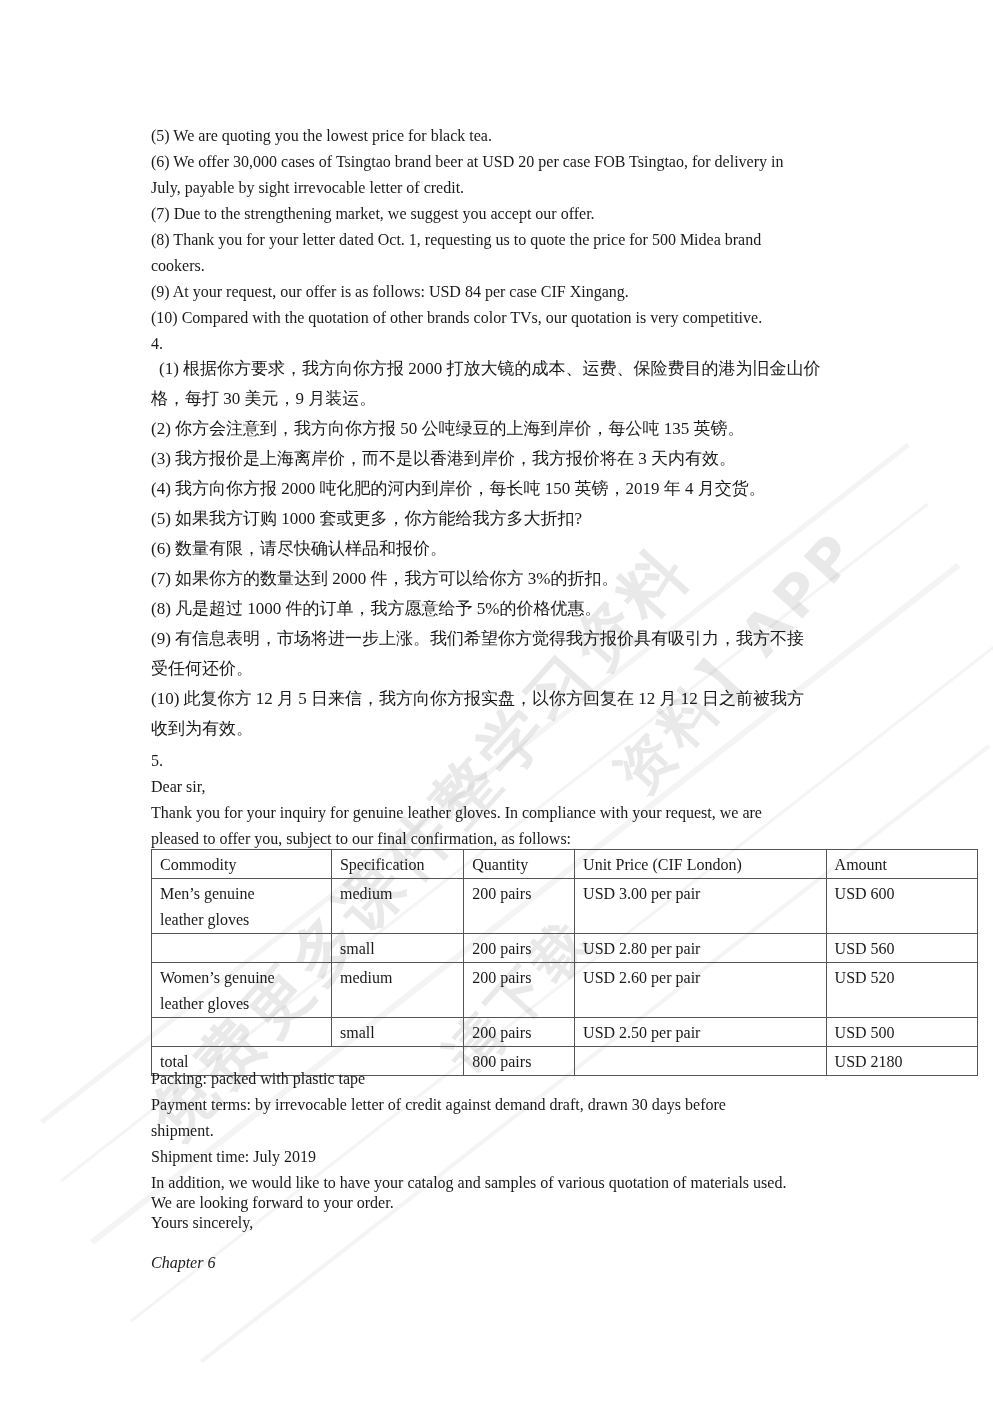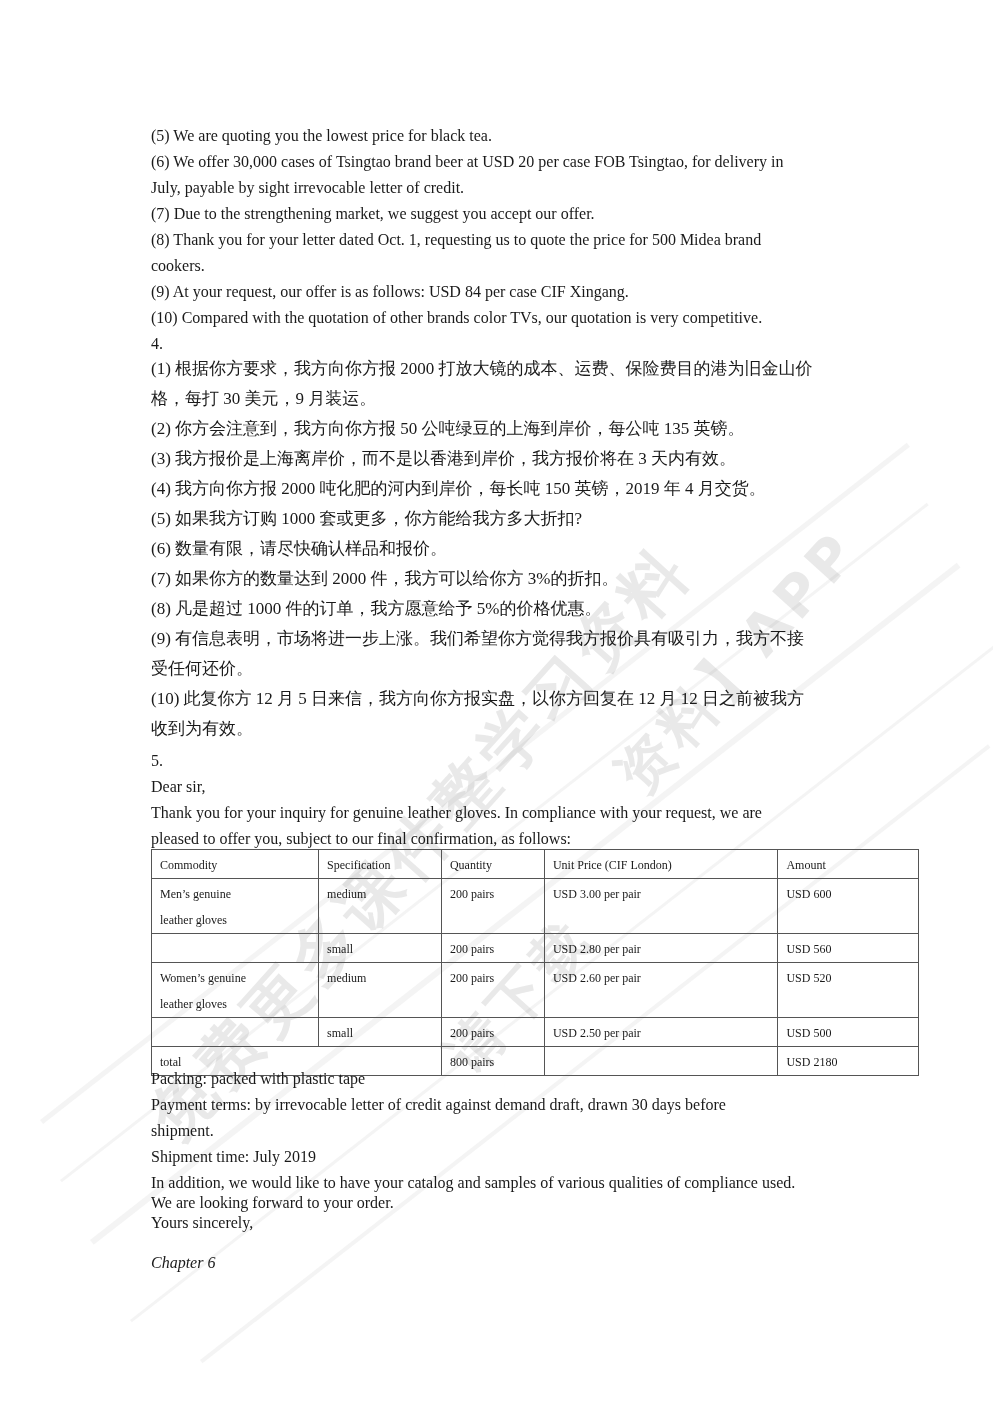--- a/index.html
+++ b/index.html
@@ -19,22 +19,22 @@
       font-family: "DejaVu Sans", sans-serif; font-weight: bold;
       font-size: 64px; white-space: nowrap; transform: rotate(-48deg);
       transform-origin: left top; letter-spacing: 6px;
     }
     .line {
       position: absolute; left: 151px; font-size: 16px; line-height: 20px;
       white-space: nowrap;
     }
     .cn { font-size: 17px; }
     table.offer {
-      position: absolute; left: 151px; top: 849px; width: 768px;
-      border-collapse: collapse; font-size: 12px;
+      position: absolute; left: 151px; top: 849px; width: 827px;
+      border-collapse: collapse; font-size: 16px;
     }
     table.offer td {
       border: 1px solid #555; padding: 2px 8px 0 8px; vertical-align: top;
       line-height: 26px;
     }
     .c1 { width: 134px; } .c2 { width: 94px; } .c3 { width: 76px; }
     .c4 { width: 194px; } .c5 { width: 110px; }
   </style>
 </head>
 <body>
@@ -55,21 +55,21 @@
   <div class="line" style="top:126px;">(5) We are quoting you the lowest price for black tea.</div>
   <div class="line" style="top:152px;">(6) We offer 30,000 cases of Tsingtao brand beer at USD 20 per case FOB Tsingtao, for delivery in</div>
   <div class="line" style="top:178px;">July, payable by sight irrevocable letter of credit.</div>
   <div class="line" style="top:204px;">(7) Due to the strengthening market, we suggest you accept our offer.</div>
   <div class="line" style="top:230px;">(8) Thank you for your letter dated Oct. 1, requesting us to quote the price for 500 Midea brand</div>
   <div class="line" style="top:256px;">cookers.</div>
   <div class="line" style="top:282px;">(9) At your request, our offer is as follows: USD 84 per case CIF Xingang.</div>
   <div class="line" style="top:308px;">(10) Compared with the quotation of other brands color TVs, our quotation is very competitive.</div>
   <div class="line" style="top:334px;">4.</div>
 
-  <div class="line cn" style="top:359px;">(1) 根据你方要求，我方向你方报 2000 打放大镜的成本、运费、保险费目的港为旧金山价</div>
+  <div class="line cn" style="top:359px;margin-left:8px;">(1) 根据你方要求，我方向你方报 2000 打放大镜的成本、运费、保险费目的港为旧金山价</div>
   <div class="line cn" style="top:389px;">格，每打 30 美元，9 月装运。</div>
   <div class="line cn" style="top:419px;">(2) 你方会注意到，我方向你方报 50 公吨绿豆的上海到岸价，每公吨 135 英镑。</div>
   <div class="line cn" style="top:449px;">(3) 我方报价是上海离岸价，而不是以香港到岸价，我方报价将在 3 天内有效。</div>
   <div class="line cn" style="top:479px;">(4) 我方向你方报 2000 吨化肥的河内到岸价，每长吨 150 英镑，2019 年 4 月交货。</div>
   <div class="line cn" style="top:509px;">(5) 如果我方订购 1000 套或更多，你方能给我方多大折扣?</div>
   <div class="line cn" style="top:539px;text-align:right;">(6) 数量有限，请尽快确认样品和报价。</div>
   <div class="line cn" style="top:569px;">(7) 如果你方的数量达到 2000 件，我方可以给你方 3%的折扣。</div>
   <div class="line cn" style="top:599px;">(8) 凡是超过 1000 件的订单，我方愿意给予 5%的价格优惠。</div>
   <div class="line cn" style="top:629px;">(9) 有信息表明，市场将进一步上涨。我们希望你方觉得我方报价具有吸引力，我方不接</div>
   <div class="line cn" style="top:659px;">受任何还价。</div>
@@ -130,18 +130,18 @@
       <td></td>
       <td>USD 2180</td>
     </tr>
   </tbody>
     </table>
 
   <div class="line" style="top:1069px;">Packing: packed with plastic tape</div>
   <div class="line" style="top:1095px;">Payment terms: by irrevocable letter of credit against demand draft, drawn 30 days before</div>
   <div class="line" style="top:1121px;">shipment.</div>
   <div class="line" style="top:1147px;">Shipment time: July 2019</div>
-  <div class="line" style="top:1173px;">In addition, we would like to have your catalog and samples of various qualities of compliance used.</div>
+  <div class="line" style="top:1173px;">In addition, we would like to have your catalog and samples of various quotation of materials used.</div>
   <div class="line" style="top:1193px;">We are looking forward to your order.</div>
   <div class="line" style="top:1213px;">Yours sincerely,</div>
   <div class="line" style="top:1253px;font-style:italic;">Chapter 6</div>
 
 </div>
 
 </body></html>

